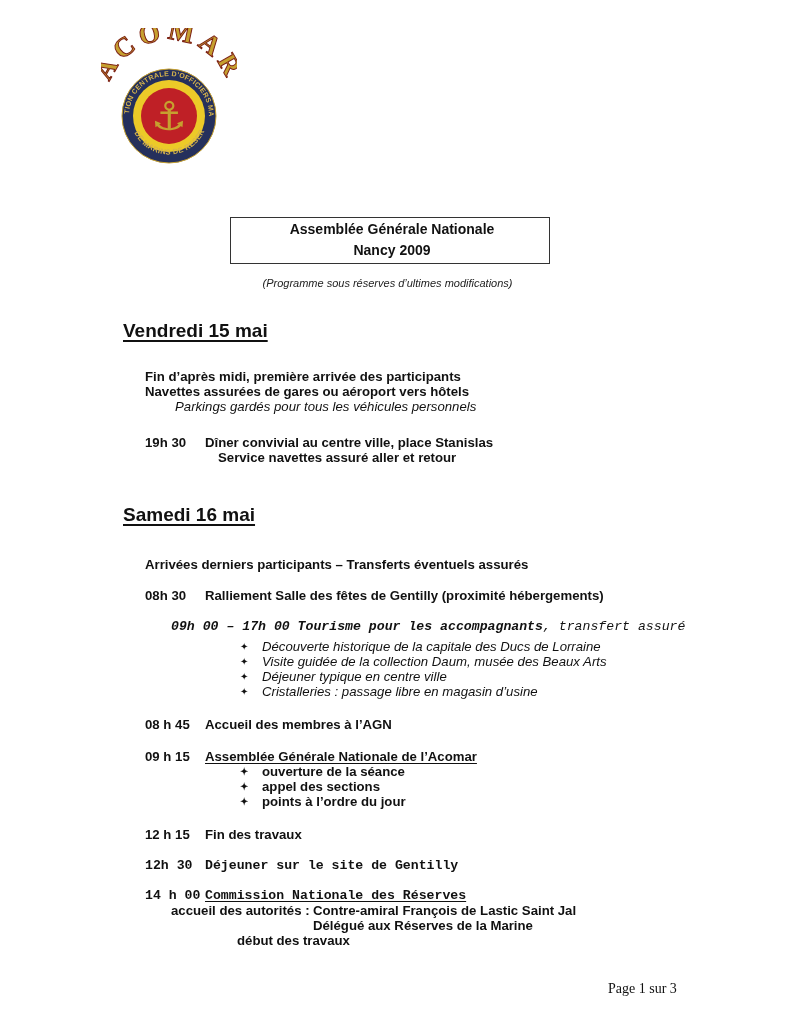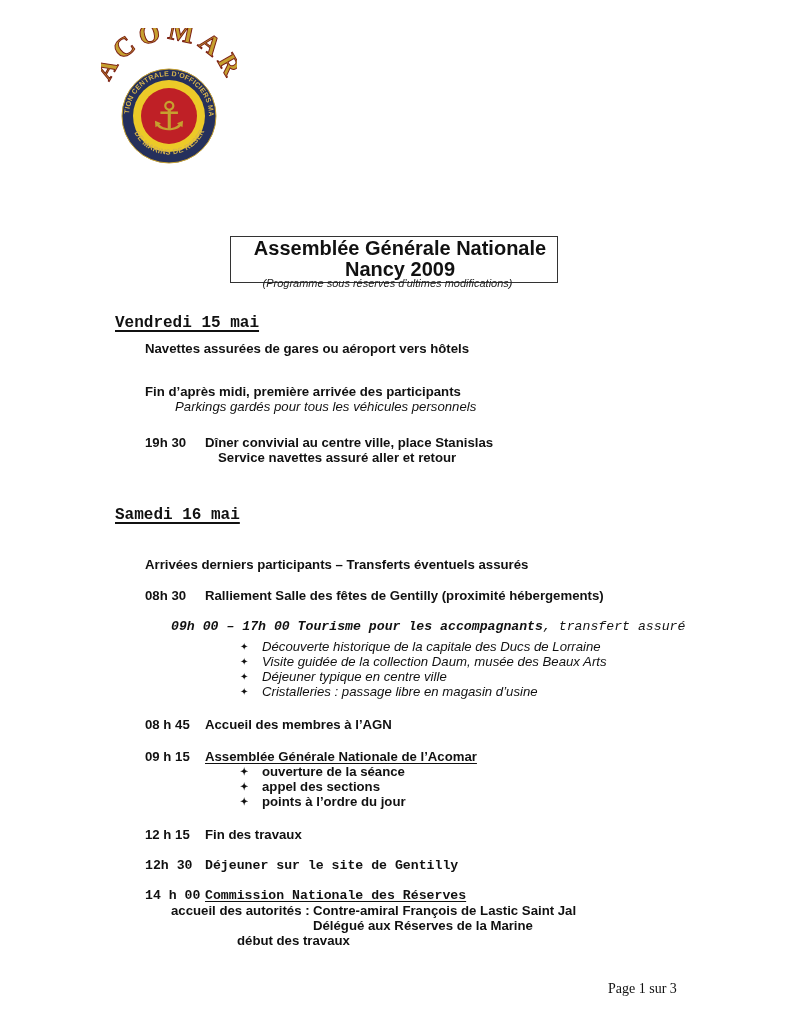--- a/index.html
+++ b/index.html
@@ -8,34 +8,34 @@
     width:791px;height:1024px;
     background:#ffffff;
     font-family:"Liberation Sans",sans-serif;
     color:#111111;
     overflow:hidden;
   }
   
   .logo{position:absolute;left:101px;top:28px;}
   
   .title-box{
-    position:absolute;left:230px;top:236px;width:314px;
+    position:absolute;left:230px;top:217px;width:314px;
     border:1px solid #333;
-    text-align:center;font-weight:bold;font-size:20px;line-height:21px;
-    padding:1px 0 2px 12px;
+    text-align:center;font-weight:bold;font-size:14px;line-height:21px;
+    padding:1px 0 2px 4px;
   }
   .subtitle{
     position:absolute;left:175px;top:277px;width:425px;
     text-align:center;font-style:italic;font-size:11px;color:#222;
   }
   
   .content{position:absolute;left:107px;top:305px;width:645px;font-size:13.2px;line-height:15.2px;}
   .day{
-    font-size:16px;font-weight:bold;line-height:20px;margin:8px;
-    text-decoration:underline;text-underline-offset:3px;text-decoration-thickness:1.5px;font-family:Liberation Mono, monospace;
+    font-size:19px;font-weight:bold;line-height:20px;margin:16px;
+    text-decoration:underline;text-underline-offset:3px;text-decoration-thickness:1.5px;
   }
   .b{font-weight:bold;}
   .it{font-style:italic;}
   .u{text-decoration:underline;text-underline-offset:2px;}
   .ind1{margin-left:38px;}          
   .parking{margin-left:68px;}       
   .svc{margin-left:111px;}          
   .trow{display:flex;margin-left:38px;}
   .trow .time{flex:none;width:60px;font-weight:bold;}
   .trow .desc{font-weight:bold;}
@@ -84,22 +84,22 @@
   <div class="title-box">
     <div>Assemblée Générale Nationale</div>
     <div>Nancy 2009</div>
   </div>
   <div class="subtitle">(Programme sous réserves d’ultimes modifications)</div>
 
   <div class="content">
 
     <h2 class="day">Vendredi 15 mai</h2>
 
+    <div class="ind1 b mt28">Fin d’après midi, première arrivée des participants</div>
     <div class="ind1 b">Navettes assurées de gares ou aéroport vers hôtels</div>
-    <div class="ind1 b mt28">Fin d’après midi, première arrivée des participants</div>
     <div class="parking it">Parkings gardés pour tous les véhicules personnels</div>
 
     <div class="trow mt20">
       <span class="time">19h 30</span>
       <span class="desc">Dîner convivial au centre ville, place Stanislas</span>
     </div>
     <div class="svc b">Service navettes assuré aller et retour</div>
 
     <h2 class="day mt40">Samedi 16 mai</h2>
 

